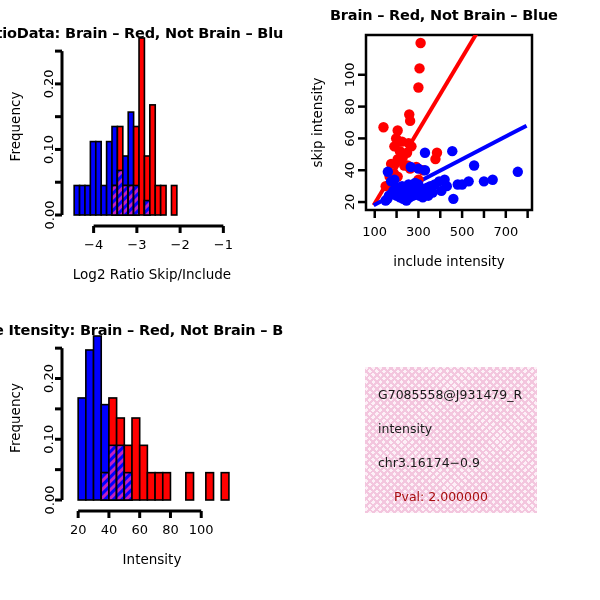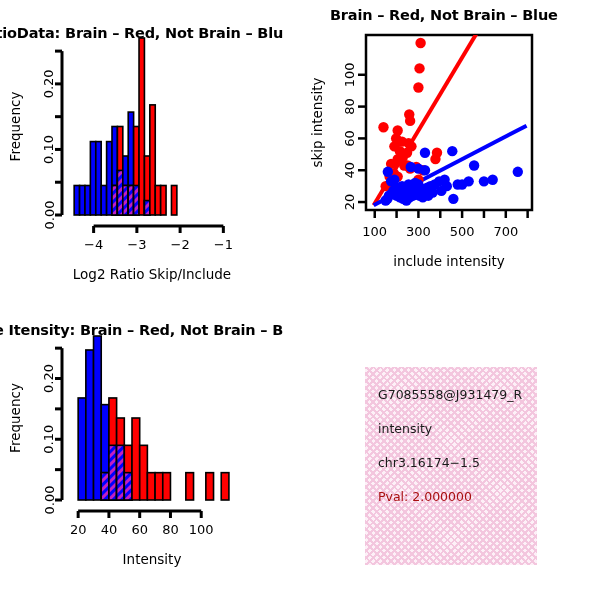--- a/index.html
+++ b/index.html
@@ -5,30 +5,30 @@
   html,body{margin:0;padding:0;background:#ffffff;}
   body{width:600px;height:600px;position:relative;overflow:hidden;
        font-family:"DejaVu Sans",sans-serif;color:#000;}
   .panel{position:absolute;}
   .title{font-weight:bold;font-size:14.5px;white-space:nowrap;letter-spacing:-0.2px;}
   svg{display:block;}
   text{font-family:"DejaVu Sans",sans-serif;fill:#000;}
   .tick-lab{font-size:13px;}
   .axis-lab{font-size:13.5px;}
   
-  #info-box{position:absolute;left:365px;top:367px;width:172px;height:198px;
+  #info-box{position:absolute;left:365px;top:367px;width:172px;height:146px;
             background:#fbe4ef;overflow:hidden;}
   #info-box .hatch{position:absolute;inset:0;
      background-image:
        repeating-linear-gradient(45deg,#f3c6de 0 2px,rgba(0,0,0,0) 2px 5px),
        repeating-linear-gradient(-45deg,#f3c6de 0 2px,rgba(0,0,0,0) 2px 5px);
      background-color:#fdf0f7;}
   #info-box .lines{position:absolute;left:13px;top:20px;right:0;}
   #info-box .line{font-size:12.5px;white-space:nowrap;margin-bottom:19px;color:#1a1a1a;}
-  #info-box .pval{color:#a81010;}
+  #info-box .pval{color:#a81010;margin-left:16px;}
 </style>
 </head>
 <body>
 
 <div class="panel" id="panel-ratio" style="left:0;top:0;width:300px;height:310px;">
   <div class="title" style="position:absolute;left:-14px;top:25px;">atioData: Brain – Red, Not Brain – Blu</div>
   <svg id="svg-ratio" width="300" height="290" style="position:absolute;left:0;top:20px;">
       <defs>
         <pattern id="svg-ratio-hatch" width="6" height="6" patternUnits="userSpaceOnUse" patternTransform="rotate(45)">
           <rect width="6" height="6" fill="#0000FF"></rect>
@@ -276,16 +276,16 @@
         <text x="20" y="100" class="axis-lab" text-anchor="middle" transform="rotate(-90,20,100)">Frequency</text>
       </g>
     </svg>
 </div>
 
 <div id="info-box">
   <div class="hatch"></div>
   <div class="lines">
     <div class="line">G7085558@J931479_R</div>
     <div class="line">intensity</div>
-    <div class="line">chr3.16174−1.5</div>
+    <div class="line">chr3.16174−0.9</div>
     <div class="line pval">Pval: 2.000000</div>
   </div>
 </div>
 
 </body></html>

